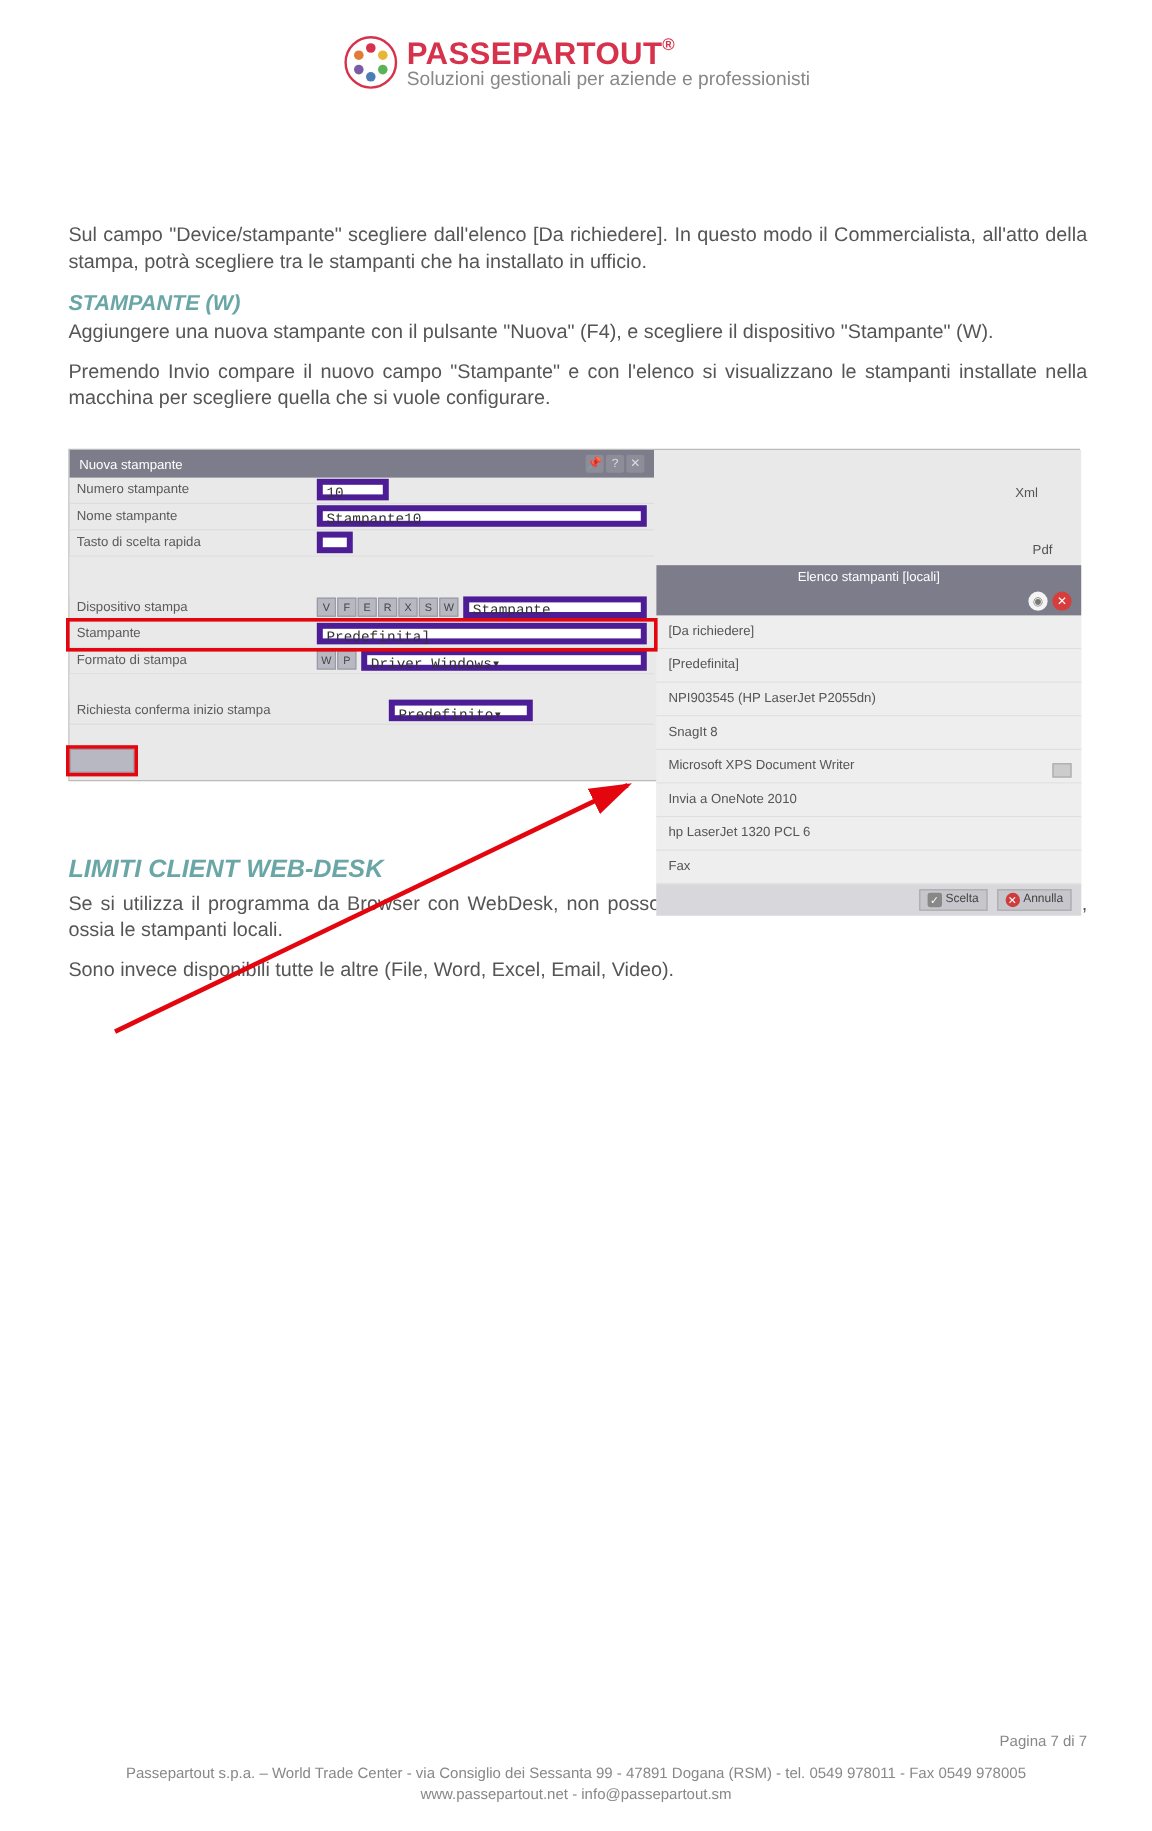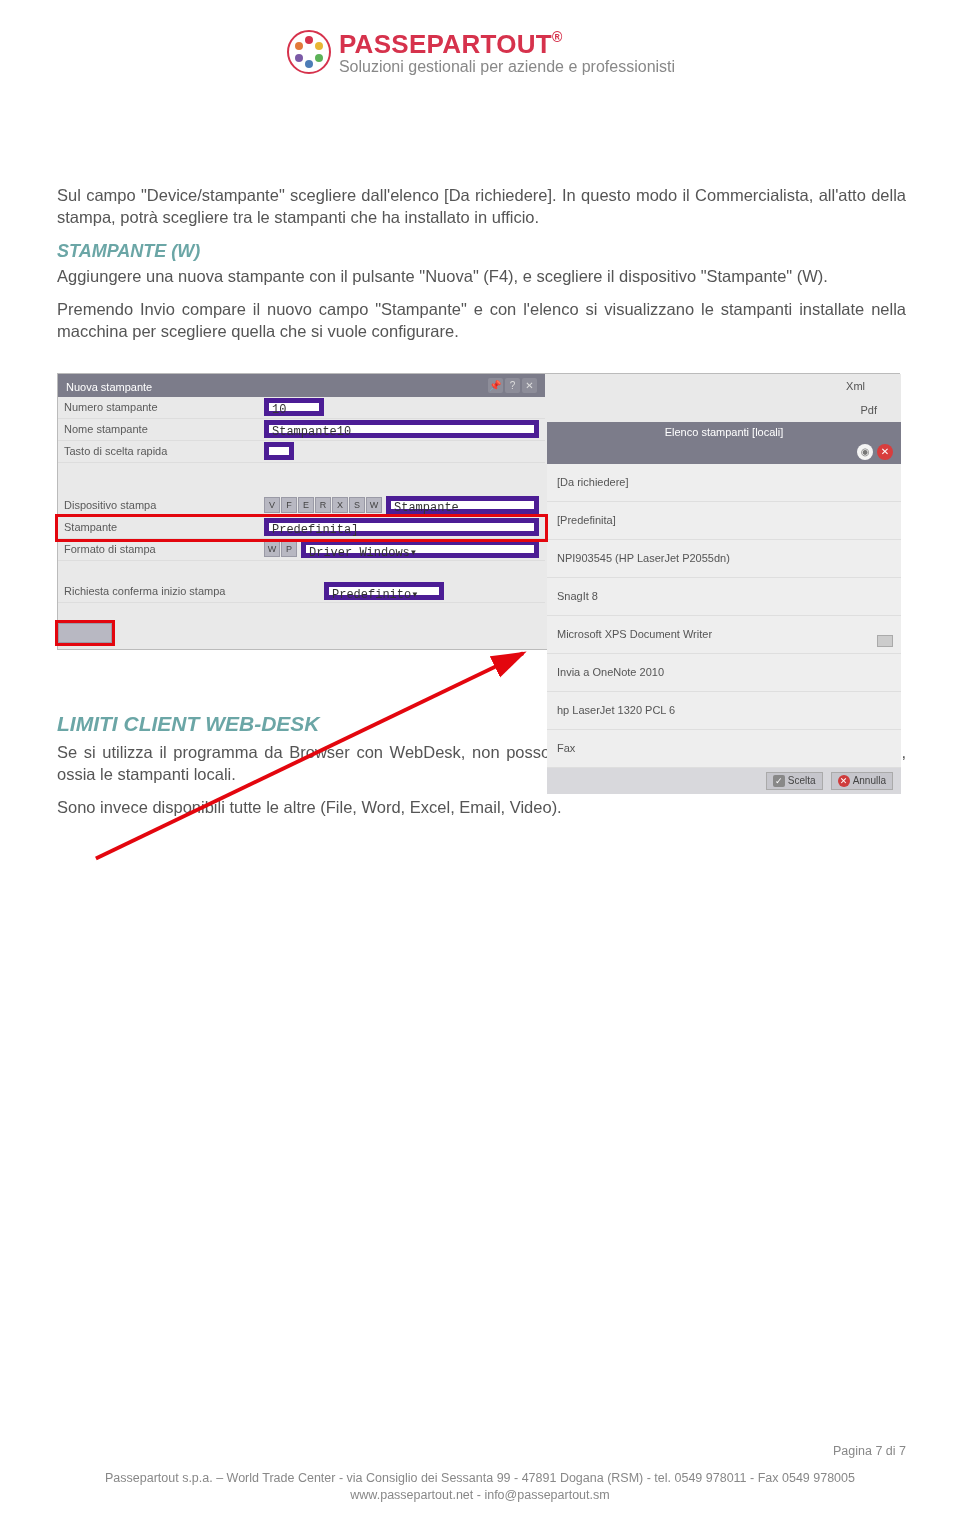--- a/index.html
+++ b/index.html
@@ -154,41 +154,41 @@
   .right-col {
     position: absolute;
     top: 0;
     left: 489px;
     width: 354px;
     background: #e9e9e9;
   }
   .right-simple-row {
     height: 24px;
     display:flex; align-items:center; padding-left:10px;
-    color:#555; font-size:11px;
+    color:#555; font-size:11px;margin-top:24px;
   }
   .dropdown-head {
     background: #7c7c8a;
     color: #fff;
     font-size: 11px;
     padding: 4px 8px;
     display:flex; align-items:center;
     gap:6px;
     flex-direction:column;
   }
   .dropdown-head .dh-right { margin-left:auto; display:flex; gap:4px; }
   .dh-right span {
     width:16px; height:16px; border-radius:8px;
     display:inline-flex; align-items:center; justify-content:center;
     font-size:10px;
   }
   .dh-r1 { background:#f4f4f4; color:#777; }
   .dh-r2 { background:#d83d3d; color:#fff; }
   .dd-item {
-    height: 38px;
+    height: 28px;
     display:flex; align-items:center; padding-left:10px;
     color:#555;
     background:#eee;
     border-bottom:1px solid #dedede;
   }
   .dd-footer {
     height: 26px;
     background:#d8d8dc;
     display:flex; align-items:center; justify-content:flex-end;
     gap:8px; padding-right:8px;

